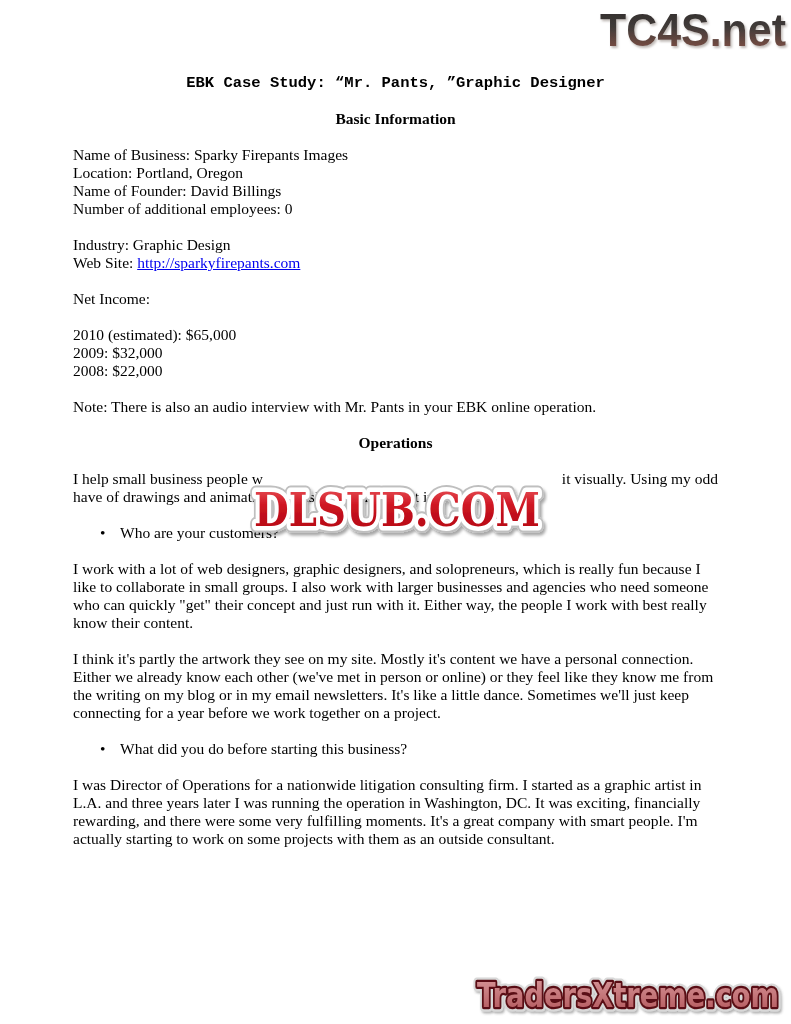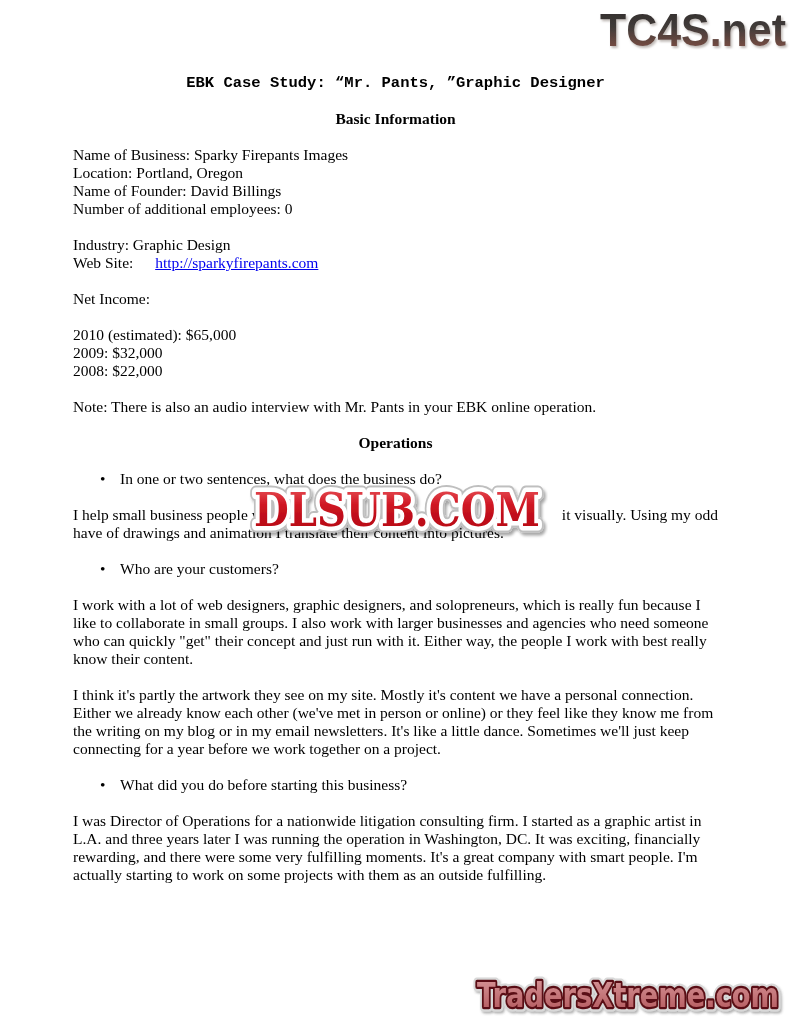--- a/index.html
+++ b/index.html
@@ -22,21 +22,21 @@
   .heading{
     font-weight:bold;line-height:18px;height:18px;margin-bottom:18px;white-space:nowrap;text-align:center;
   }
   .para{margin-bottom:18px;}
   .line{line-height:18px;height:18px;white-space:nowrap;}
   .line.split{display:flex;justify-content:space-between;}
   .bullet-item{
     padding-left:27px;line-height:18px;height:18px;margin-bottom:18px;white-space:nowrap;
   }
   .dot{display:inline-block;width:20px;}
-  a.doclink{color:#0000EE;text-decoration:underline;cursor:pointer;margin-left:18px;}
+  a.doclink{color:#0000EE;text-decoration:underline;cursor:pointer;}
   .logo-top{position:absolute;left:596px;top:2px;width:195px;height:52px;}
   .watermark{position:absolute;left:246px;top:484px;width:302px;height:56px;}
   .logo-bottom{position:absolute;left:468px;top:969px;width:320px;height:50px;}
   svg text{font-weight:bold;}
 </style>
 </head>
 <body>
 
 <div class="page">
 
@@ -73,21 +73,20 @@
       </div>
       <div class="para">
         <div class="line">2010 (estimated): $65,000</div>
         <div class="line">2009: $32,000</div>
         <div class="line">2008: $22,000</div>
       </div>
       <div class="para">
         <div class="line">Note: There is also an audio interview with Mr. Pants in your EBK online operation.</div>
       </div>
       <div class="heading">Operations</div>
-      <div class="bullet-item"><span class="dot">•</span><span class="btext">In one or two sentences, what does the business do?</span></div>
       <div class="para">
         <div class="line split">
           <span>I help small business people w</span>
           <span>it visually. Using my odd</span>
         </div>
         <div class="line">have of drawings and animation I translate their content into pictures.</div>
       </div>
       <div class="bullet-item"><span class="dot">•</span><span class="btext">Who are your customers?</span></div>
       <div class="para">
         <div class="line">I work with a lot of web designers, graphic designers, and solopreneurs, which is really fun because I</div>
@@ -99,21 +98,21 @@
         <div class="line">I think it's partly the artwork they see on my site. Mostly it's content we have a personal connection.</div>
         <div class="line">Either we already know each other (we've met in person or online) or they feel like they know me from</div>
         <div class="line">the writing on my blog or in my email newsletters. It's like a little dance. Sometimes we'll just keep</div>
         <div class="line">connecting for a year before we work together on a project.</div>
       </div>
       <div class="bullet-item"><span class="dot">•</span><span class="btext">What did you do before starting this business?</span></div>
       <div class="para">
         <div class="line">I was Director of Operations for a nationwide litigation consulting firm. I started as a graphic artist in</div>
         <div class="line">L.A. and three years later I was running the operation in Washington, DC. It was exciting, financially</div>
         <div class="line">rewarding, and there were some very fulfilling moments. It's a great company with smart people. I'm</div>
-        <div class="line">actually starting to work on some projects with them as an outside fulfilling.</div>
+        <div class="line">actually starting to work on some projects with them as an outside consultant.</div>
       </div>
     </div>
 
   <svg class="watermark" viewBox="0 0 302 56" xmlns="http://www.w3.org/2000/svg">
     <defs>
       <linearGradient id="wmgrad" x1="0" y1="0" x2="0" y2="1">
         <stop offset="0%" stop-color="#ec5a61"></stop>
         <stop offset="40%" stop-color="#d01824"></stop>
         <stop offset="60%" stop-color="#c00f1a"></stop>
         <stop offset="100%" stop-color="#b80d18"></stop>

